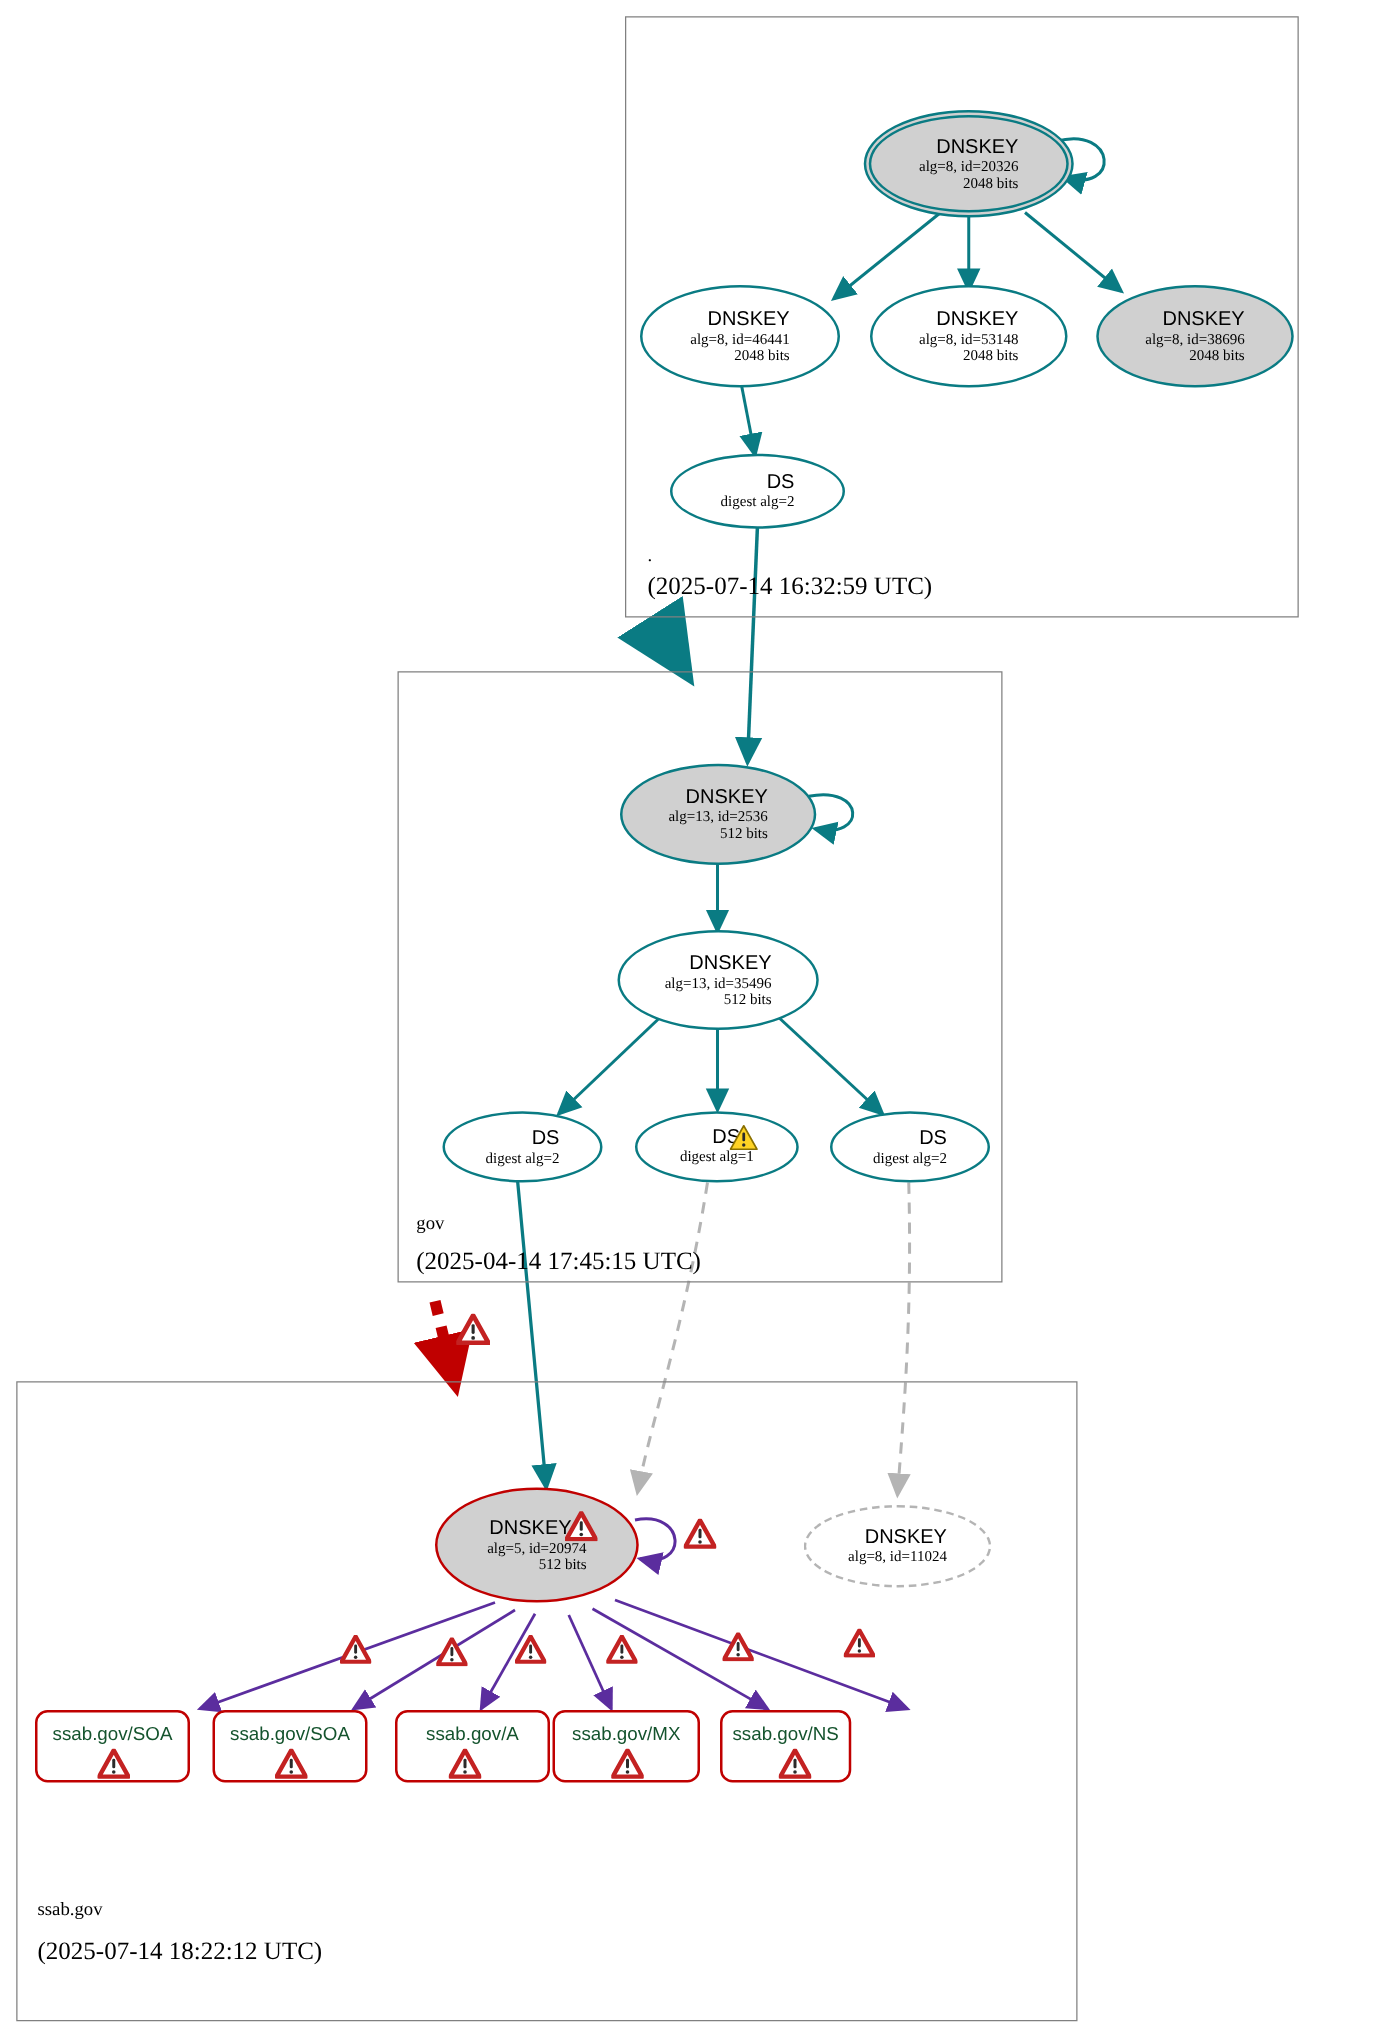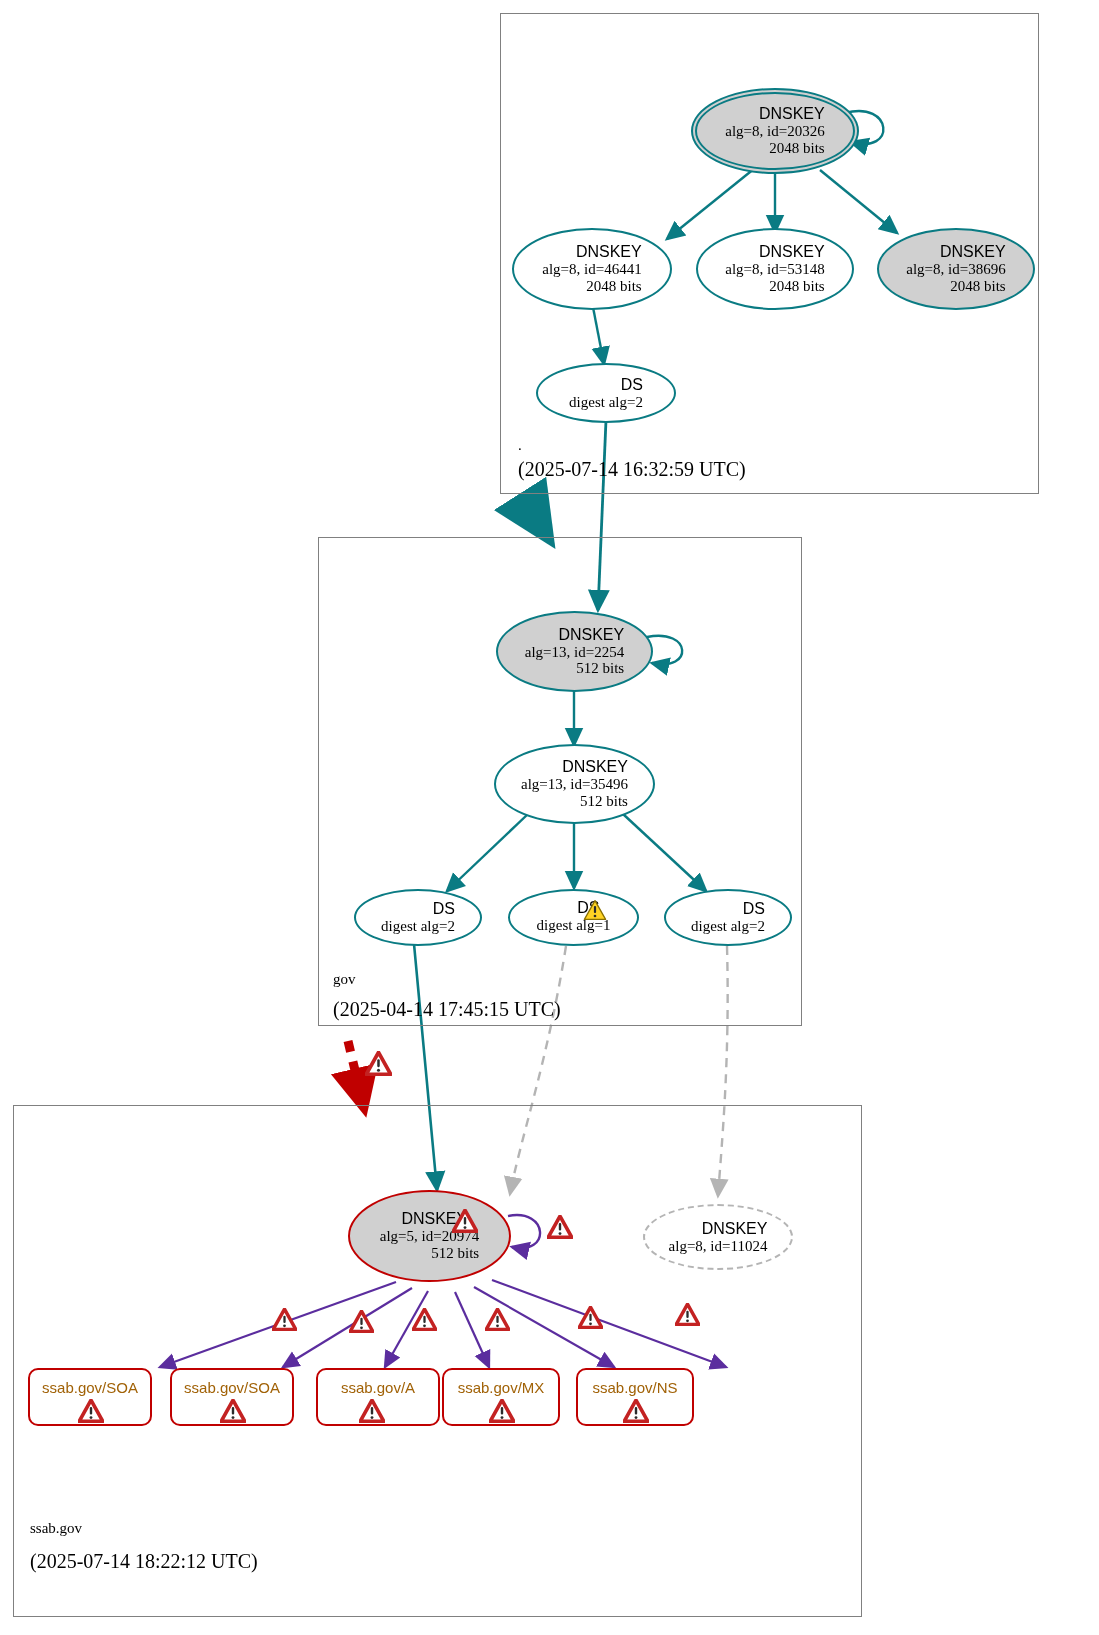--- a/index.html
+++ b/index.html
@@ -73,21 +73,21 @@
     pointer-events: none;
   }
   .t-title {
     font-family: "Liberation Sans", sans-serif;
     font-size: 16px;
     color: #000;
     display: block;
   }
   .t-sub {
     font-family: "Liberation Serif", serif;
-    font-size: 15px;
+    font-size: 12px;
     color: #000;
     display: block;
   }
   
   .ell-teal       { border: 2px solid #0a7b83; background: #ffffff; }
   .ell-teal-fill  { border: 2px solid #0a7b83; background: #d0d0d0; }
   .ell-dbl-outer  { border: 2px solid #0a7b83; background: #d0d0d0; }
   .ell-dbl-inner  { border: 2px solid #0a7b83; background: transparent;
                     left: 4px; top: 4px; width: calc(100% - 8px); height: calc(100% - 8px); }
   .ell-red-fill   { border: 2.5px solid #c00000; background: #d0d0d0; }
@@ -101,21 +101,21 @@
     box-sizing: border-box;
     display: flex;
     flex-direction: column;
     align-items: center;
     justify-content: flex-start;
     padding-top: 9px;
   }
   .rrset-label {
     font-family: "Liberation Sans", sans-serif;
     font-size: 15px;
-    color: #a16207;
+    color: #14532d;
     white-space: nowrap;
   }
   
   .tri {
     position: absolute;
     z-index: 6;
     line-height: 0;
   }
 </style>
 </head>
@@ -235,21 +235,21 @@
     <div class="node-text">
       <span class="t-title">DS</span>
       <span class="t-sub">digest alg=2</span>
     </div>
   </div>
 
   <div class="node" style="left:496px; top:611px; width:157px; height:81px;">
     <div class="ell ell-teal-fill"></div>
     <div class="node-text">
       <span class="t-title">DNSKEY</span>
-      <span class="t-sub">alg=13, id=2254</span>
+      <span class="t-sub">alg=13, id=2536</span>
       <span class="t-sub">512 bits</span>
     </div>
   </div>
 
   <div class="node" style="left:494px; top:744px; width:161px; height:80px;">
     <div class="ell ell-teal"></div>
     <div class="node-text">
       <span class="t-title">DNSKEY</span>
       <span class="t-sub">alg=13, id=35496</span>
       <span class="t-sub">512 bits</span>
@@ -408,21 +408,21 @@
     <span class="rrset-label">ssab.gov/MX</span>
     <span class="tri" style="left:45px; top:29px;">
       <svg width="26" height="24" viewBox="0 0 26 24">
           <path d="M13 1.2 L24.8 22.4 L1.2 22.4 Z" fill="#ffffff" stroke="#c32222" stroke-width="3.6" stroke-linejoin="round"></path>
           <rect x="11.8" y="8" width="2.4" height="7.6" rx="1.1" fill="#2b2b2b"></rect>
           <circle cx="13" cy="18.6" r="1.45" fill="#2b2b2b"></circle>
         </svg>
     </span>
   </div>
 
-  <div class="rrset" style="left:576px; top:1368px; width:118px; height:58px;">
+  <div class="rrset" style="left:576px; top:1368px; width:105px; height:58px;">
     <span class="rrset-label">ssab.gov/NS</span>
     <span class="tri" style="left:45px; top:29px;">
       <svg width="26" height="24" viewBox="0 0 26 24">
           <path d="M13 1.2 L24.8 22.4 L1.2 22.4 Z" fill="#ffffff" stroke="#c32222" stroke-width="3.6" stroke-linejoin="round"></path>
           <rect x="11.8" y="8" width="2.4" height="7.6" rx="1.1" fill="#2b2b2b"></rect>
           <circle cx="13" cy="18.6" r="1.45" fill="#2b2b2b"></circle>
         </svg>
     </span>
   </div>
 

